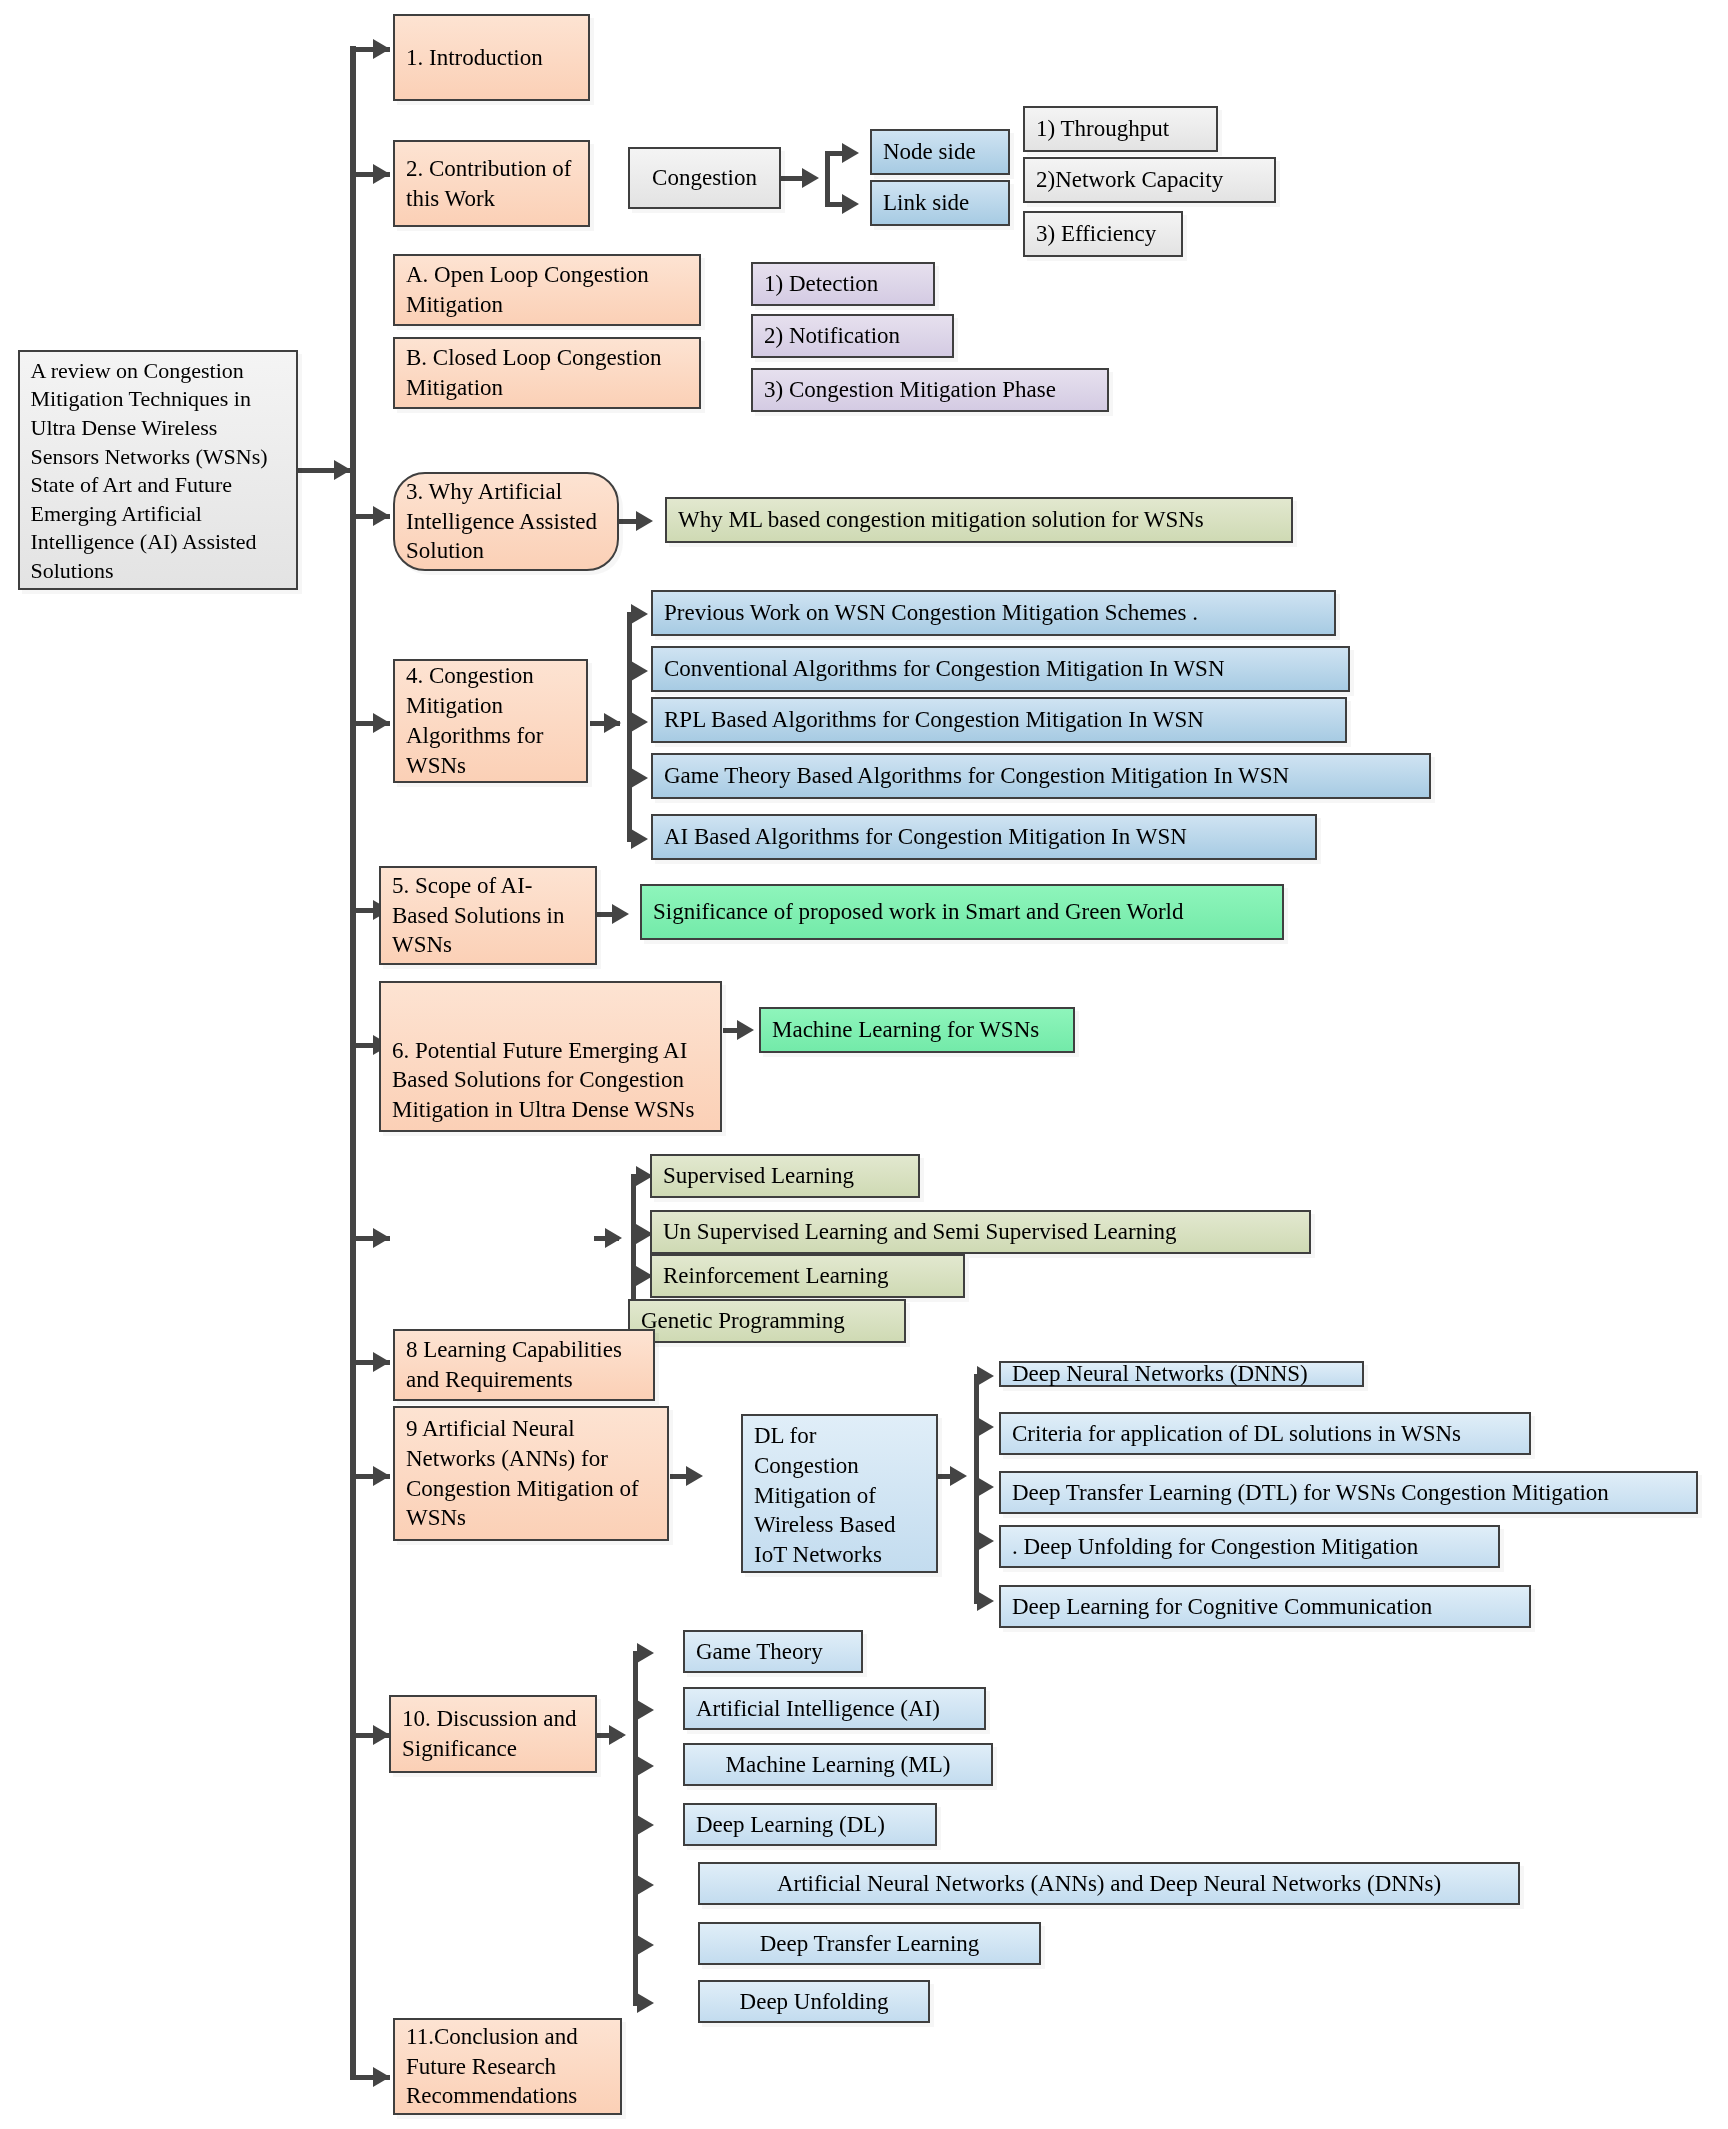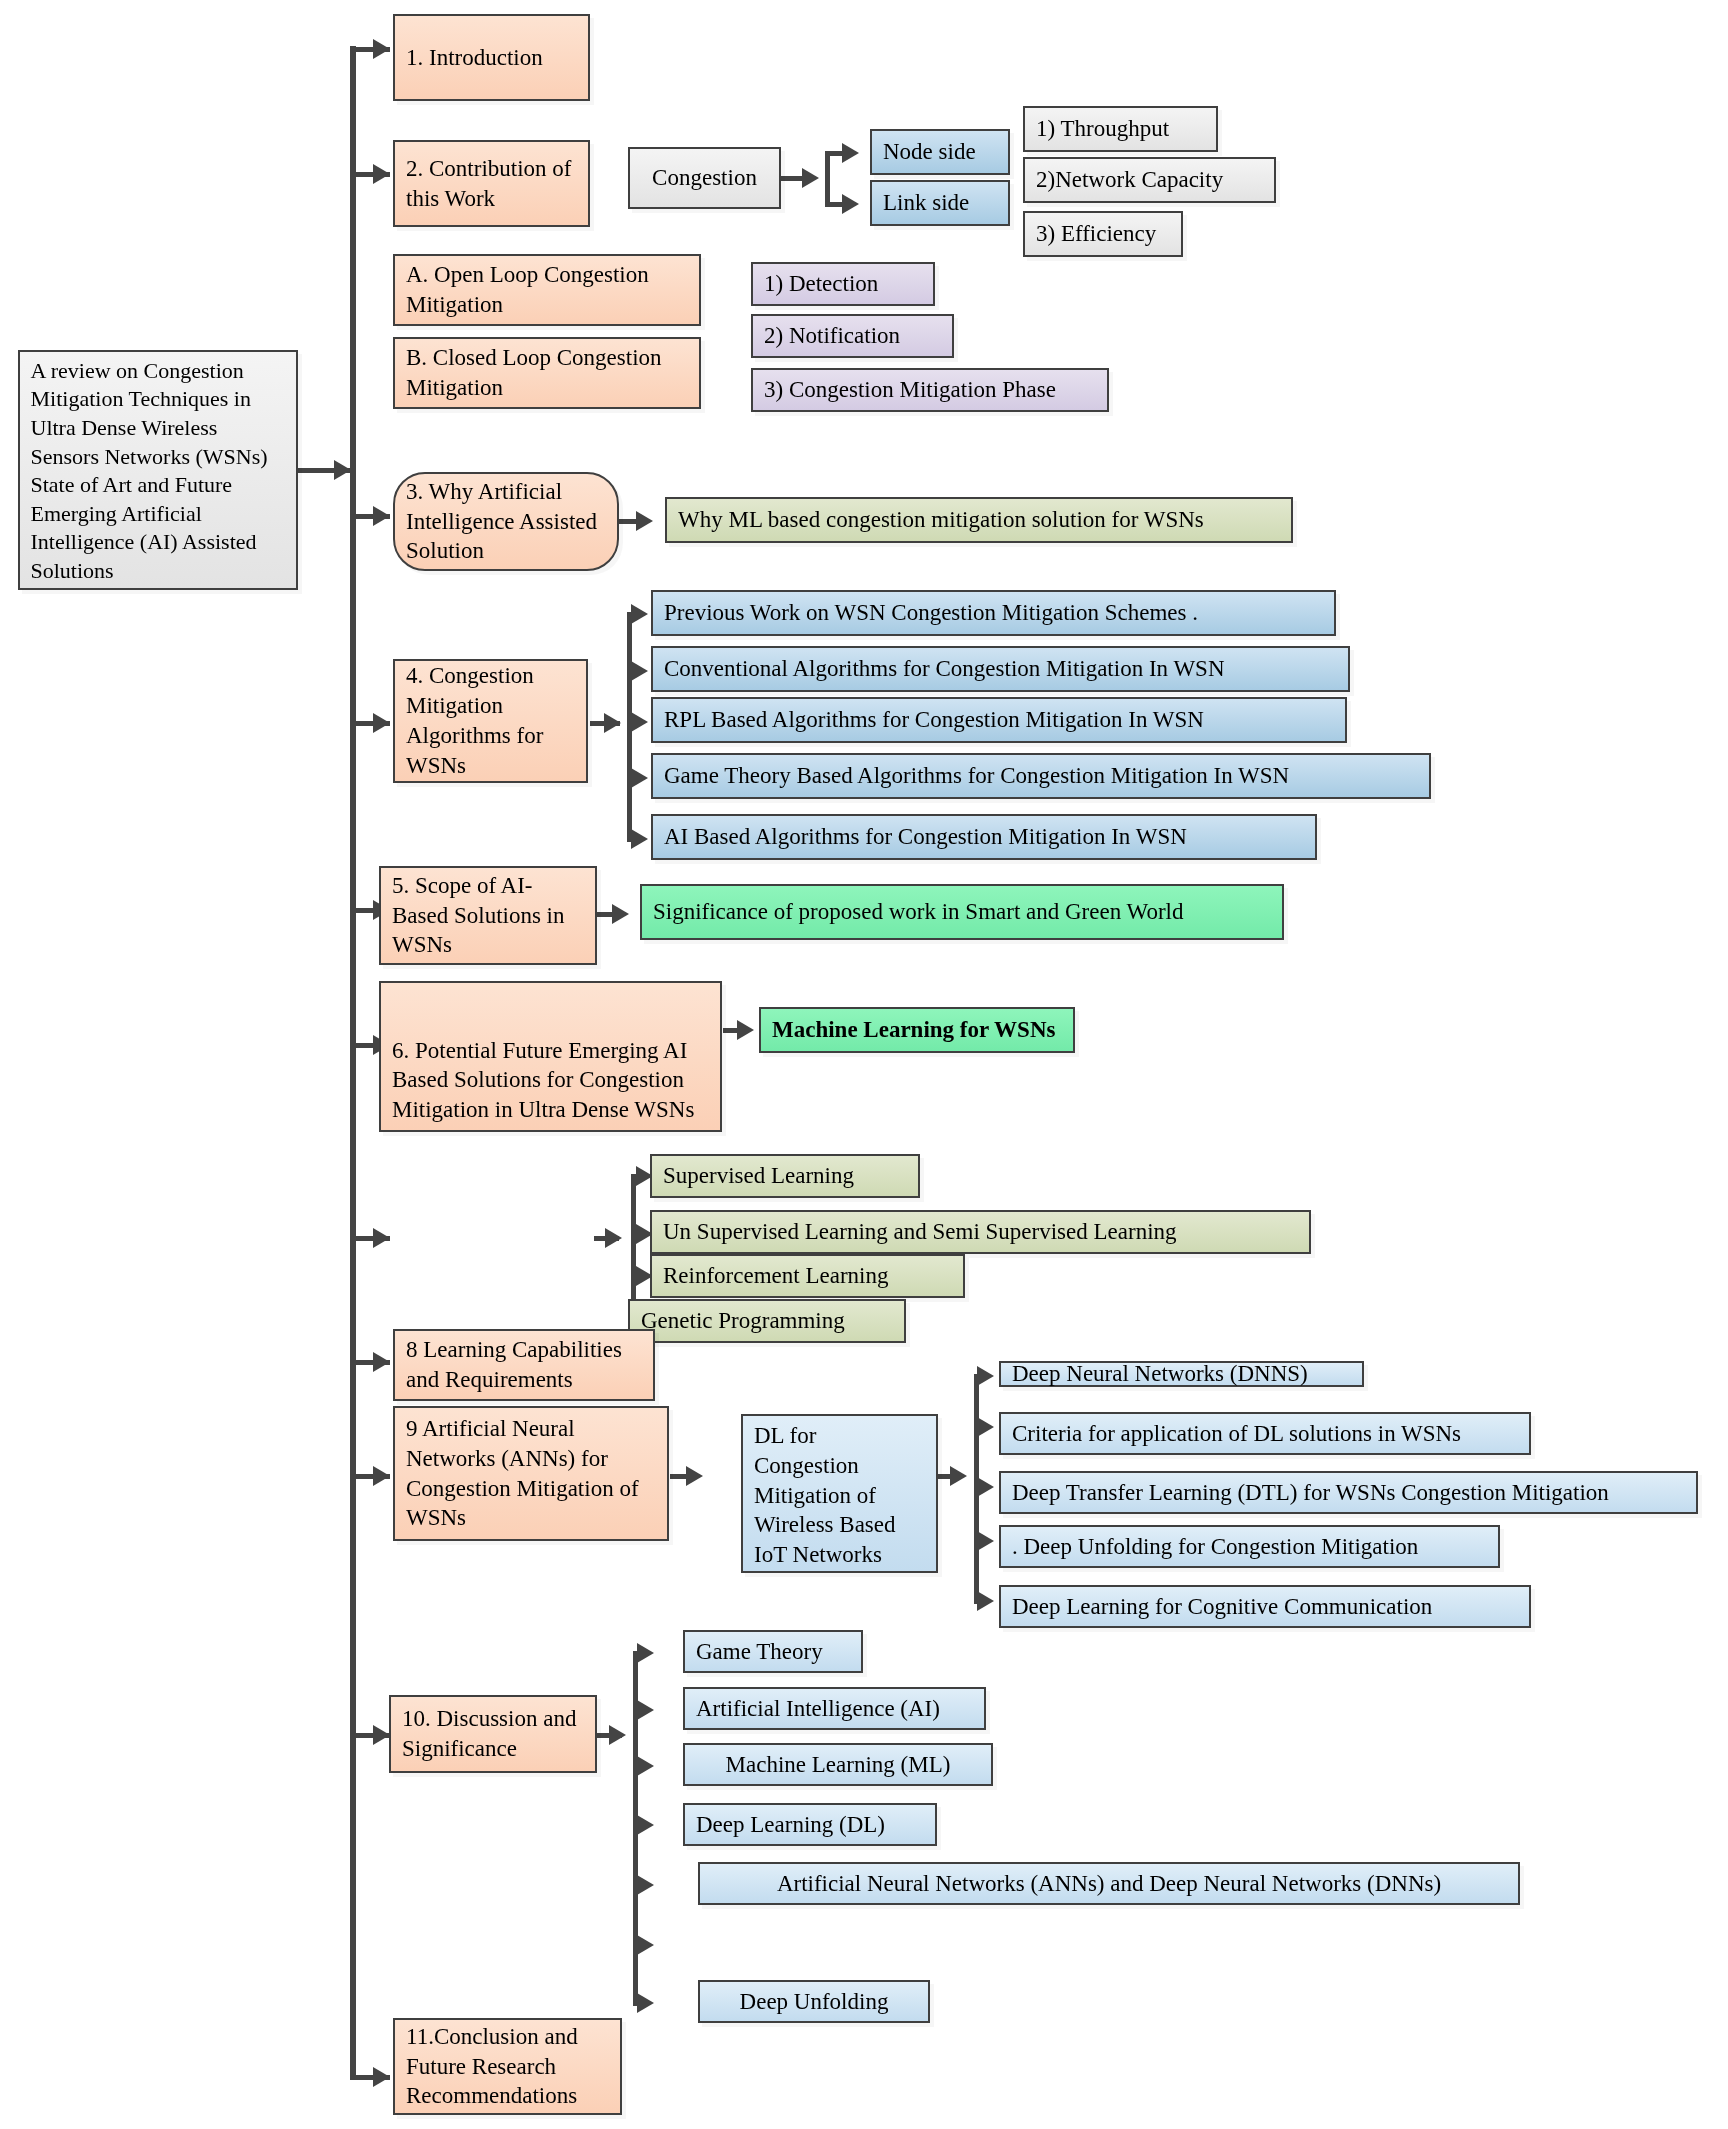--- a/index.html
+++ b/index.html
@@ -255,21 +255,21 @@
   </div>
 
   <div class="node green" style="left:640px; top:884px; width:644px; height:56px;">
     <span>Significance of proposed work in Smart and Green World</span>
   </div>
 
   <div class="node peach" style="left:379px; top:981px; width:343px; height:151px;align-items:flex-end;">
     <span>6. Potential Future Emerging AI Based Solutions for Congestion Mitigation in Ultra Dense WSNs</span>
   </div>
 
-  <div class="node green" style="left:759px; top:1007px; width:316px; height:46px;font-weight:bold;">
+  <div class="node green" style="left:759px; top:1007px; width:316px; height:46px;">
     <span>Machine Learning for WSNs</span>
   </div>
 
 
   <div class="node olive" style="left:650px; top:1154px; width:270px; height:44px;">
     <span>Supervised Learning</span>
   </div>
   <div class="node olive" style="left:650px; top:1210px; width:661px; height:44px;">
     <span>Un Supervised Learning and Semi Supervised Learning</span>
   </div>
@@ -320,20 +320,23 @@
   </div>
   <div class="node bluelt center" style="left:683px; top:1743px; width:310px; height:43px;">
     <span>Machine Learning (ML)</span>
   </div>
   <div class="node bluelt" style="left:683px; top:1803px; width:254px; height:43px;">
     <span>Deep Learning (DL)</span>
   </div>
   <div class="node bluelt center" style="left:698px; top:1862px; width:822px; height:43px;">
     <span>Artificial Neural Networks (ANNs) and Deep Neural  Networks (DNNs)</span>
   </div>
+  <div class="node bluelt center" style="left:698px; top:1922px; width:343px; height:43px;">
+    <span>Deep Transfer Learning</span>
+  </div>
   <div class="node bluelt center" style="left:698px; top:1980px; width:232px; height:43px;">
     <span>Deep Unfolding</span>
   </div>
 
   <div class="node peach" style="left:393px; top:2018px; width:229px; height:97px;">
     <span>11.Conclusion and Future Research Recommendations</span>
   </div>
 
 </div>
 

